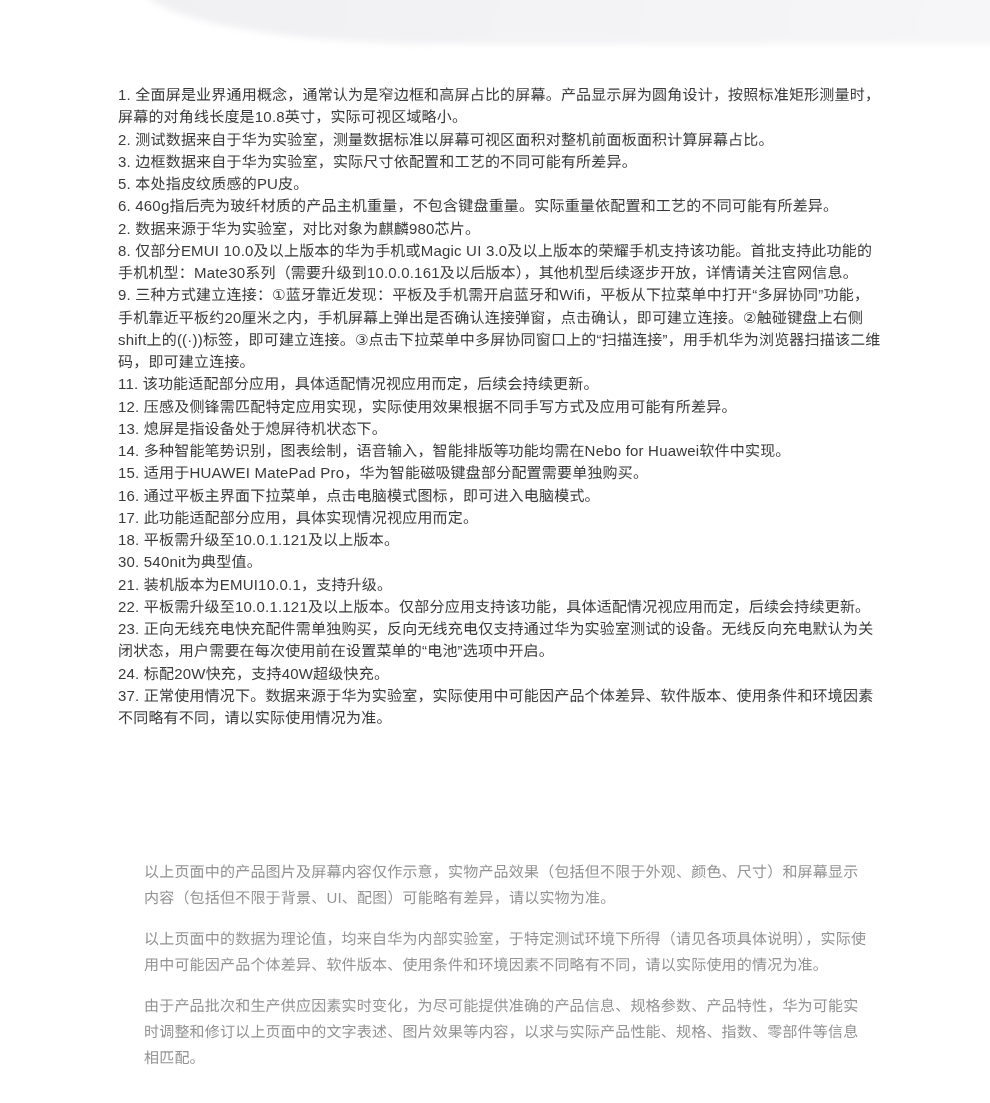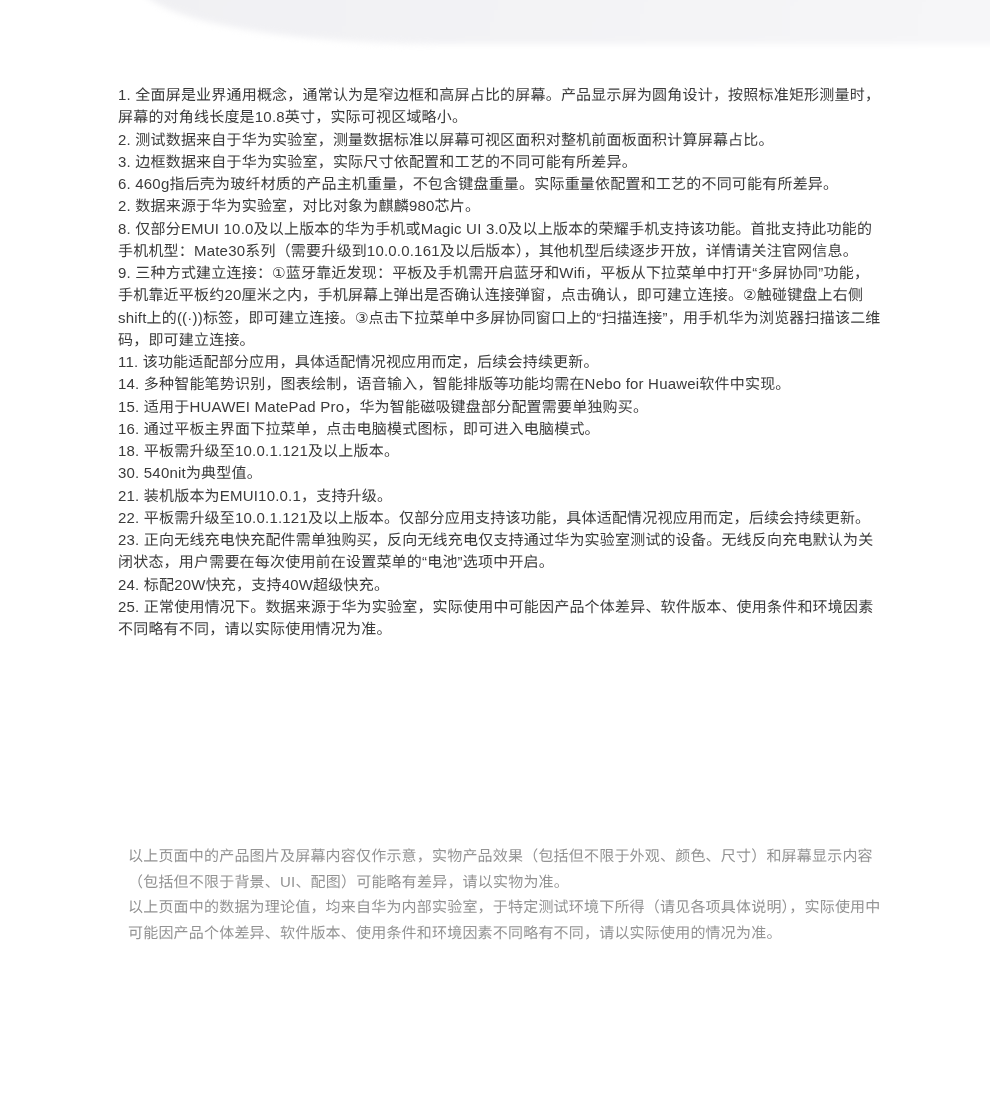--- a/index.html
+++ b/index.html
@@ -43,46 +43,51 @@
     position: absolute;
     top: 843px;
     left: 128px;
     width: 758px;
     font-size: 15px;
     line-height: 25.6px;
     color: #939393;
     letter-spacing: 0.2px;
   }
   .disclaimers p {
-    margin: 0;
+    margin: 16px;
     padding: 0;
   }
 </style>
 </head>
 <body>
 
 <div class="top-swoosh"></div>
 
 <div class="footnotes">
   <p>1. 全面屏是业界通用概念，通常认为是窄边框和高屏占比的屏幕。产品显示屏为圆角设计，按照标准矩形测量时，屏幕的对角线长度是10.8英寸，实际可视区域略小。</p>
   <p>2. 测试数据来自于华为实验室，测量数据标准以屏幕可视区面积对整机前面板面积计算屏幕占比。</p>
   <p>3. 边框数据来自于华为实验室，实际尺寸依配置和工艺的不同可能有所差异。</p>
+  <p>5. 本处指皮纹质感的PU皮。</p>
   <p>6. 460g指后壳为玻纤材质的产品主机重量，不包含键盘重量。实际重量依配置和工艺的不同可能有所差异。</p>
   <p>2. 数据来源于华为实验室，对比对象为麒麟980芯片。</p>
   <p>8. 仅部分EMUI 10.0及以上版本的华为手机或Magic UI 3.0及以上版本的荣耀手机支持该功能。首批支持此功能的手机机型：Mate30系列（需要升级到10.0.0.161及以后版本），其他机型后续逐步开放，详情请关注官网信息。</p>
   <p>9. 三种方式建立连接：①蓝牙靠近发现：平板及手机需开启蓝牙和Wifi，平板从下拉菜单中打开“多屏协同”功能，手机靠近平板约20厘米之内，手机屏幕上弹出是否确认连接弹窗，点击确认，即可建立连接。②触碰键盘上右侧shift上的((·))标签，即可建立连接。③点击下拉菜单中多屏协同窗口上的“扫描连接”，用手机华为浏览器扫描该二维码，即可建立连接。</p>
   <p>11. 该功能适配部分应用，具体适配情况视应用而定，后续会持续更新。</p>
+  <p>12. 压感及侧锋需匹配特定应用实现，实际使用效果根据不同手写方式及应用可能有所差异。</p>
+  <p>13. 熄屏是指设备处于熄屏待机状态下。</p>
   <p>14. 多种智能笔势识别，图表绘制，语音输入，智能排版等功能均需在Nebo for Huawei软件中实现。</p>
   <p>15. 适用于HUAWEI MatePad Pro，华为智能磁吸键盘部分配置需要单独购买。</p>
   <p>16. 通过平板主界面下拉菜单，点击电脑模式图标，即可进入电脑模式。</p>
+  <p>17. 此功能适配部分应用，具体实现情况视应用而定。</p>
   <p>18. 平板需升级至10.0.1.121及以上版本。</p>
   <p>30. 540nit为典型值。</p>
   <p>21. 装机版本为EMUI10.0.1，支持升级。</p>
   <p>22. 平板需升级至10.0.1.121及以上版本。仅部分应用支持该功能，具体适配情况视应用而定，后续会持续更新。</p>
   <p>23. 正向无线充电快充配件需单独购买，反向无线充电仅支持通过华为实验室测试的设备。无线反向充电默认为关闭状态，用户需要在每次使用前在设置菜单的“电池”选项中开启。</p>
   <p>24. 标配20W快充，支持40W超级快充。</p>
-  <p>25. 正常使用情况下。数据来源于华为实验室，实际使用中可能因产品个体差异、软件版本、使用条件和环境因素不同略有不同，请以实际使用情况为准。</p>
+  <p>37. 正常使用情况下。数据来源于华为实验室，实际使用中可能因产品个体差异、软件版本、使用条件和环境因素不同略有不同，请以实际使用情况为准。</p>
 </div>
 
 <div class="disclaimers">
   <p>以上页面中的产品图片及屏幕内容仅作示意，实物产品效果（包括但不限于外观、颜色、尺寸）和屏幕显示内容（包括但不限于背景、UI、配图）可能略有差异，请以实物为准。</p>
   <p>以上页面中的数据为理论值，均来自华为内部实验室，于特定测试环境下所得（请见各项具体说明），实际使用中可能因产品个体差异、软件版本、使用条件和环境因素不同略有不同，请以实际使用的情况为准。</p>
+  <p>由于产品批次和生产供应因素实时变化，为尽可能提供准确的产品信息、规格参数、产品特性，华为可能实时调整和修订以上页面中的文字表述、图片效果等内容，以求与实际产品性能、规格、指数、零部件等信息相匹配。</p>
 </div>
 
 </body></html>

